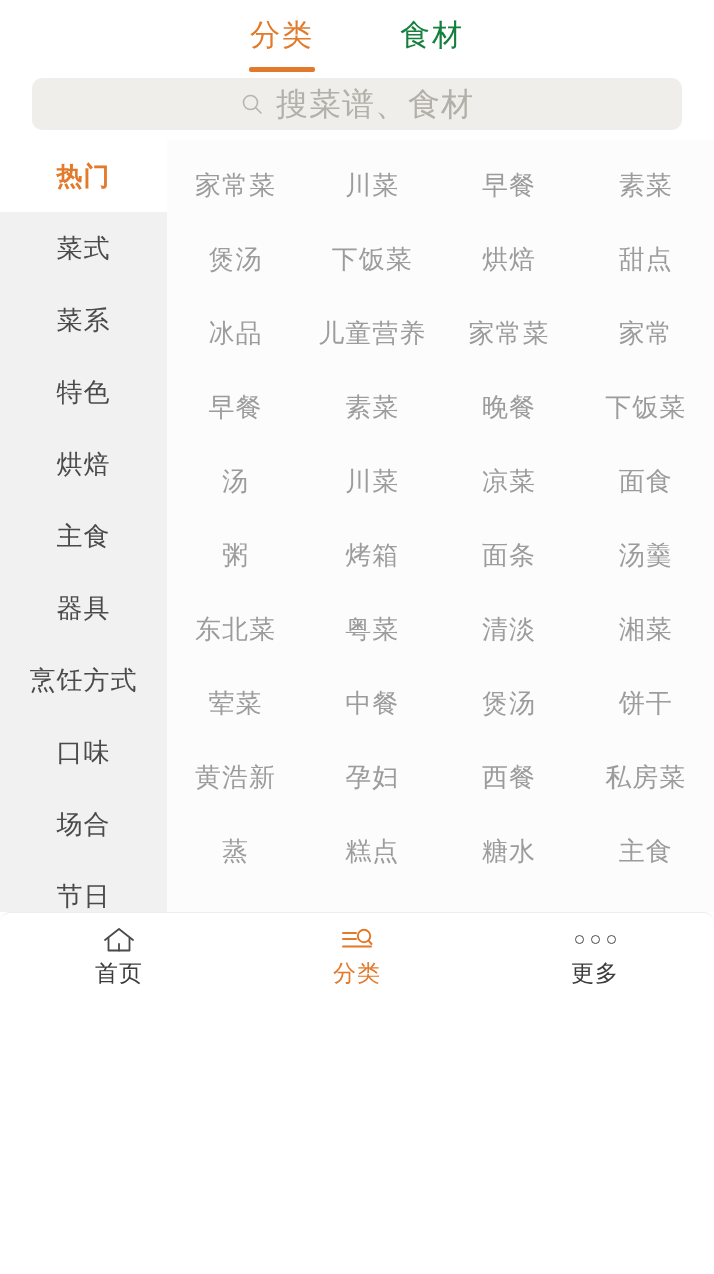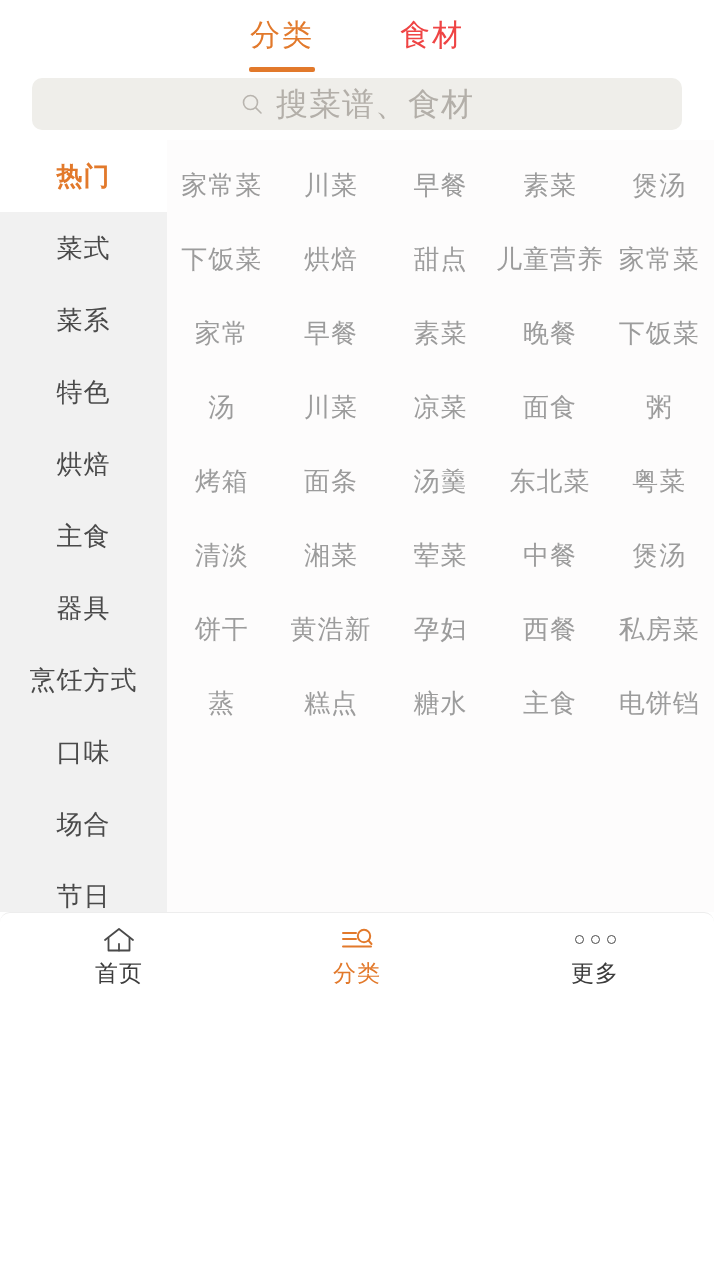--- a/index.html
+++ b/index.html
@@ -31,21 +31,21 @@
     background: #ffffff;
     display: flex;
     align-items: center;
     justify-content: center;
     gap: 78px;
   }
   .tab {
     position: relative;
     font-size: 30px;
     letter-spacing: 2px;
-    color: #ef4444;
+    color: #15803d;
     padding: 0 4px;
     line-height: 1;
     cursor: pointer;
   }
   .tab.active {
     color: #E2792B;
   }
   .tab .underline {
     position: absolute;
     left: 50%;
@@ -254,21 +254,21 @@
         </div>
       <div class="side-item">
           <span>场合</span>
         </div>
       <div class="side-item">
           <span>节日</span>
         </div>
     </div>
 
     <div class="grid-pane">
-      <div class="grid" id="category-grid" style="grid-template-columns: repeat(5, 1fr);">
+      <div class="grid" id="category-grid" style="grid-template-columns: repeat(4, 1fr);">
           <div class="grid-cell">
             <span>家常菜</span>
           </div>
           <div class="grid-cell">
             <span>川菜</span>
           </div>
           <div class="grid-cell">
             <span>早餐</span>
           </div>
           <div class="grid-cell">
@@ -278,20 +278,23 @@
             <span>煲汤</span>
           </div>
           <div class="grid-cell">
             <span>下饭菜</span>
           </div>
           <div class="grid-cell">
             <span>烘焙</span>
           </div>
           <div class="grid-cell">
             <span>甜点</span>
+          </div>
+          <div class="grid-cell">
+            <span>冰品</span>
           </div>
           <div class="grid-cell">
             <span>儿童营养</span>
           </div>
           <div class="grid-cell">
             <span>家常菜</span>
           </div>
           <div class="grid-cell">
             <span>家常</span>
           </div>

